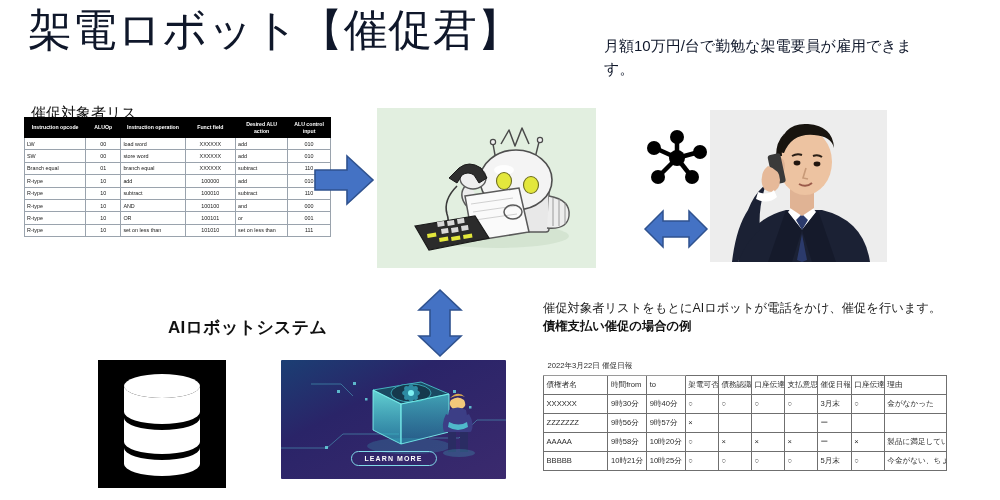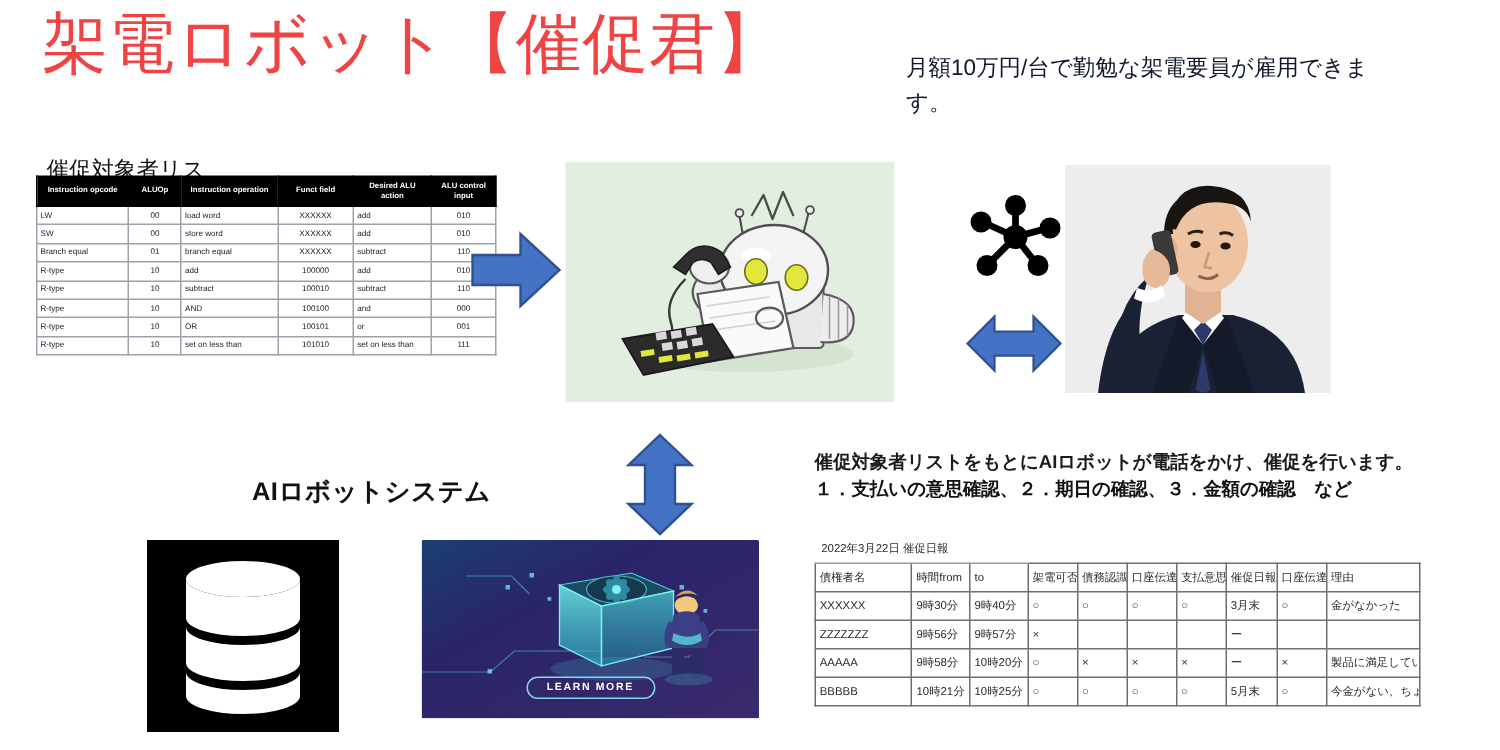--- a/index.html
+++ b/index.html
@@ -24,21 +24,21 @@
   
   .title {
     position: absolute;
     left: 28px;
     top: 6px;
     font-size: 44px;
     line-height: 1.1;
     font-weight: 400;
     letter-spacing: 0.5px;
     white-space: nowrap;
-    color: #ef4444;
+    color: #0f172a;
   }
 
   
   .subtitle {
     position: absolute;
     left: 604px;
     top: 34px;
     width: 330px;
     font-size: 15px;
     line-height: 1.55;
@@ -202,21 +202,21 @@
   .desc {
     position: absolute;
     left: 543px;
     top: 299px;
     width: 450px;
     font-size: 12.3px;
     line-height: 1.48;
     color: #111;
     font-weight: 700;
   }
-  .desc .l1 { font-weight: 700; color: #1b1b1b; }
+  .desc .l1 { font-weight: 400; color: #1b1b1b; }
 
   
   .report-wrap {
     position: absolute;
     left: 543px;
     top: 357px;
     width: 404px;
   }
   table.report {
     border-collapse: collapse;
@@ -563,21 +563,21 @@
         <rect x="167" y="72" width="8" height="20" fill="#2a2c63"></rect>
         <rect x="179" y="72" width="8" height="20" fill="#2a2c63"></rect>
       </g>
       <ellipse cx="178" cy="93" rx="16" ry="4" fill="#45e0e0" opacity="0.2"></ellipse>
     </svg>
     <div class="learn-more">LEARN MORE</div>
   </div>
 
   <div class="desc">
     <div class="l1">催促対象者リストをもとにAIロボットが電話をかけ、催促を行います。</div>
-    <div>１．支払いの意思確認、２．期日の確認、３．金額の確認　など</div>
+    <div>債権支払い催促の場合の例</div>
   </div>
 
   <div class="report-wrap">
     <table class="report">
       <colgroup>
         <col class="rc1">
           <col class="rc2">
           <col class="rc3">
           <col class="rc4">
           <col class="rc5">

